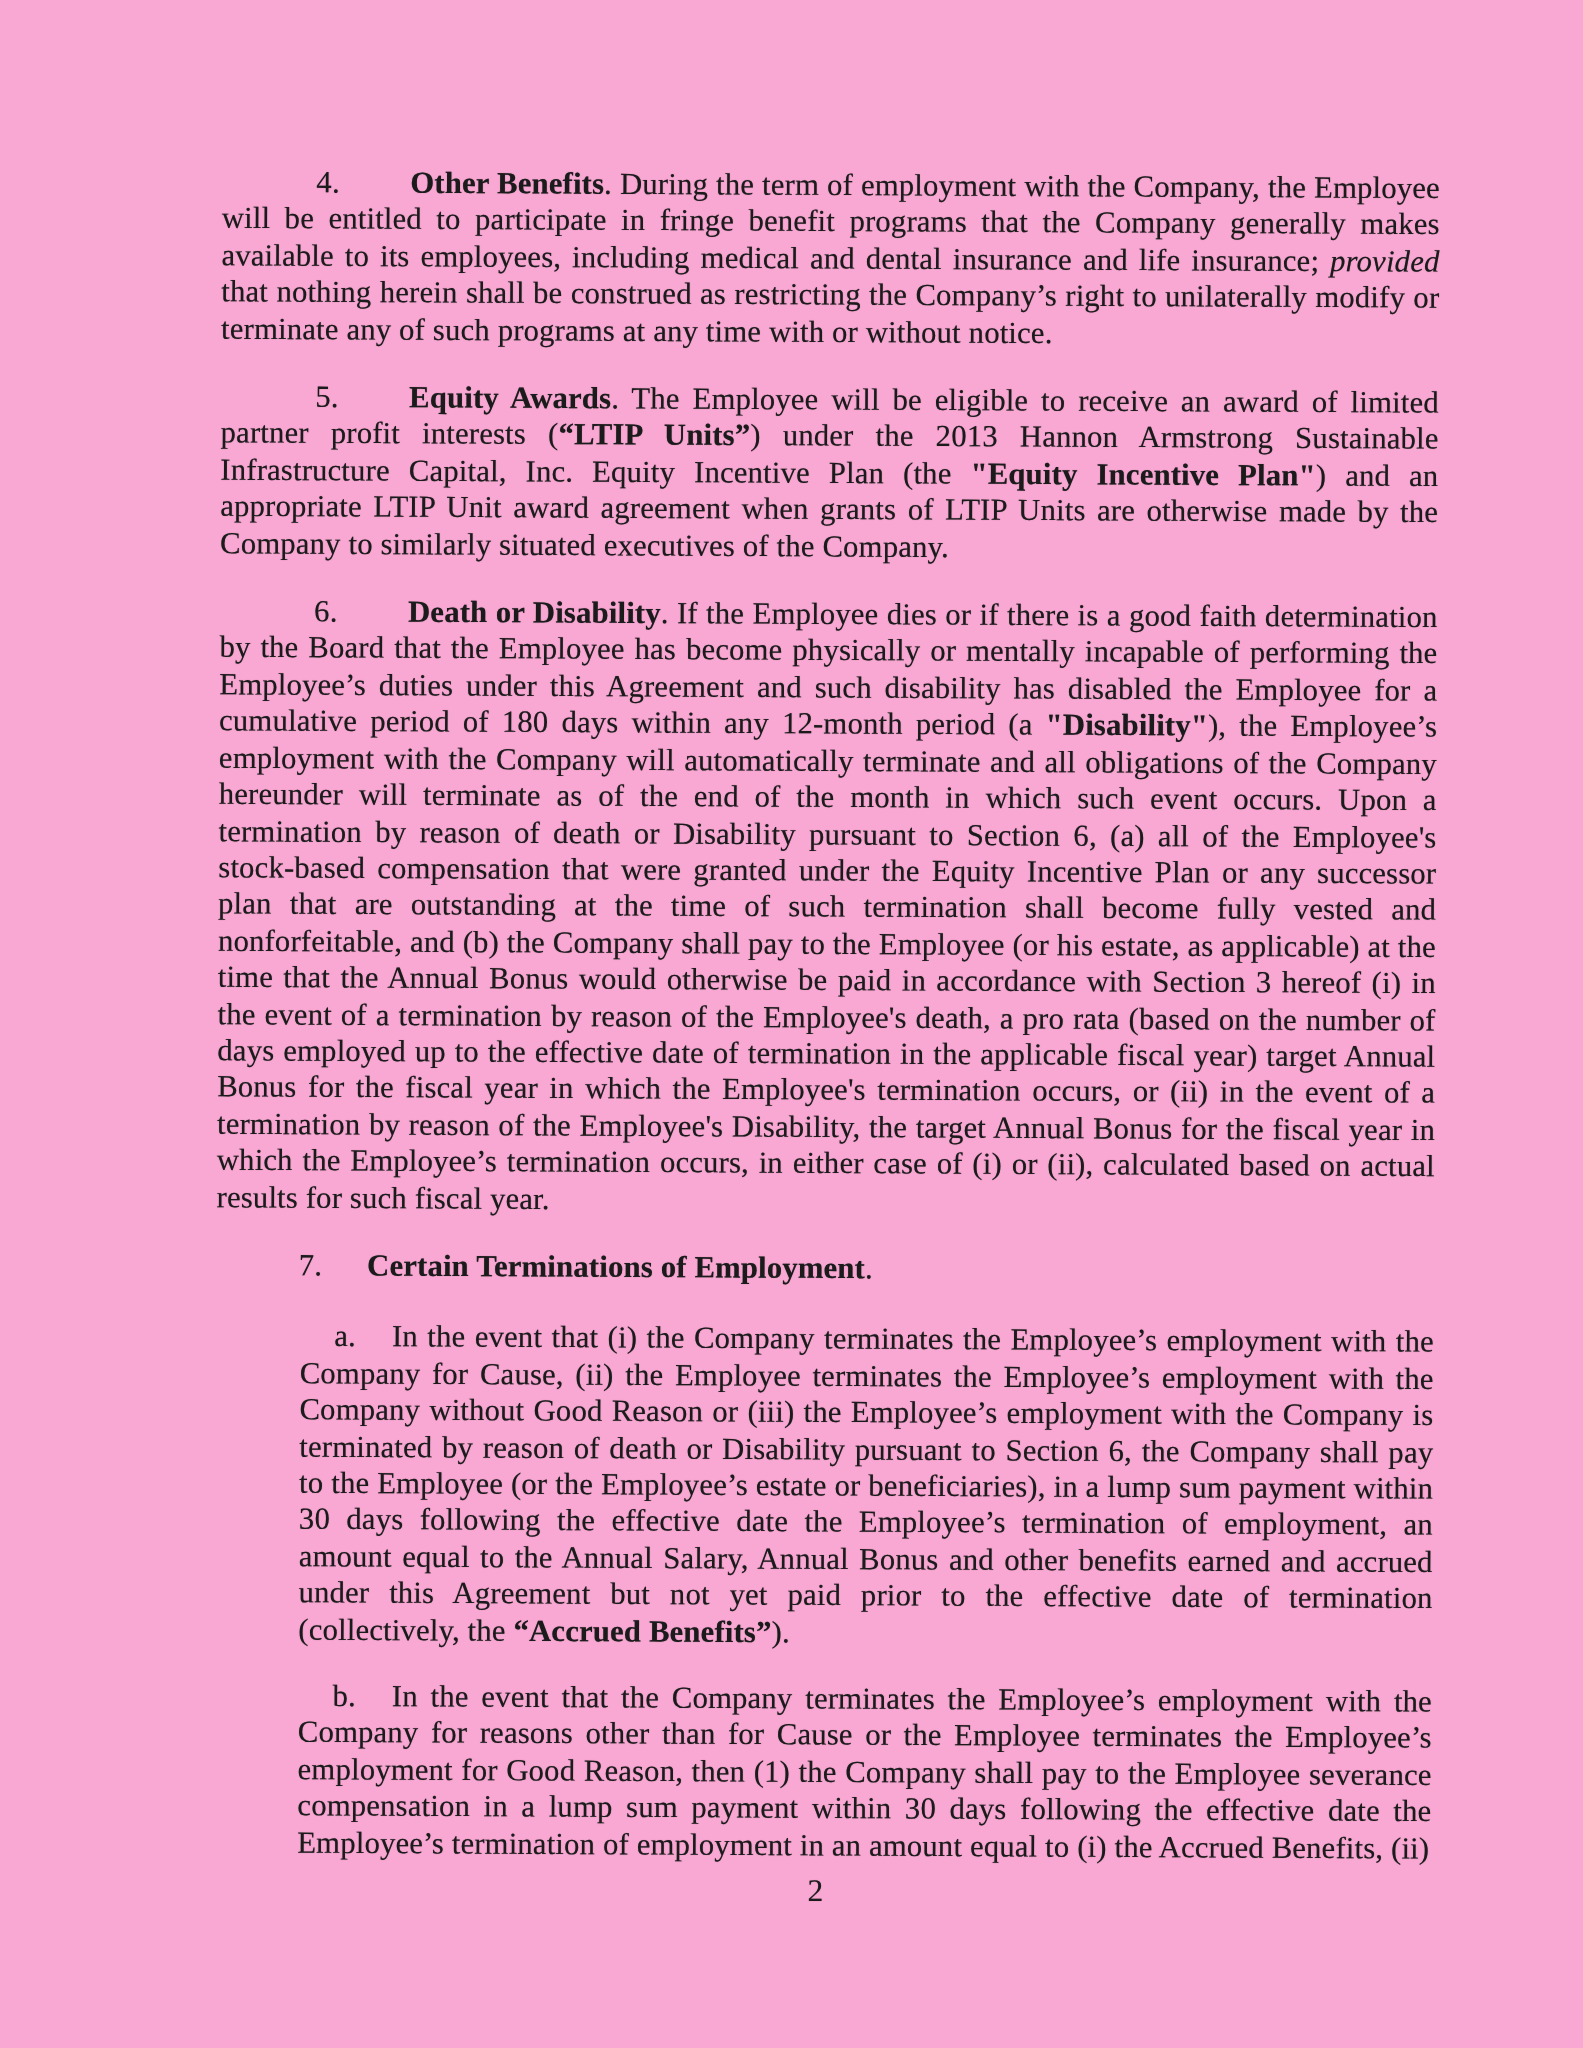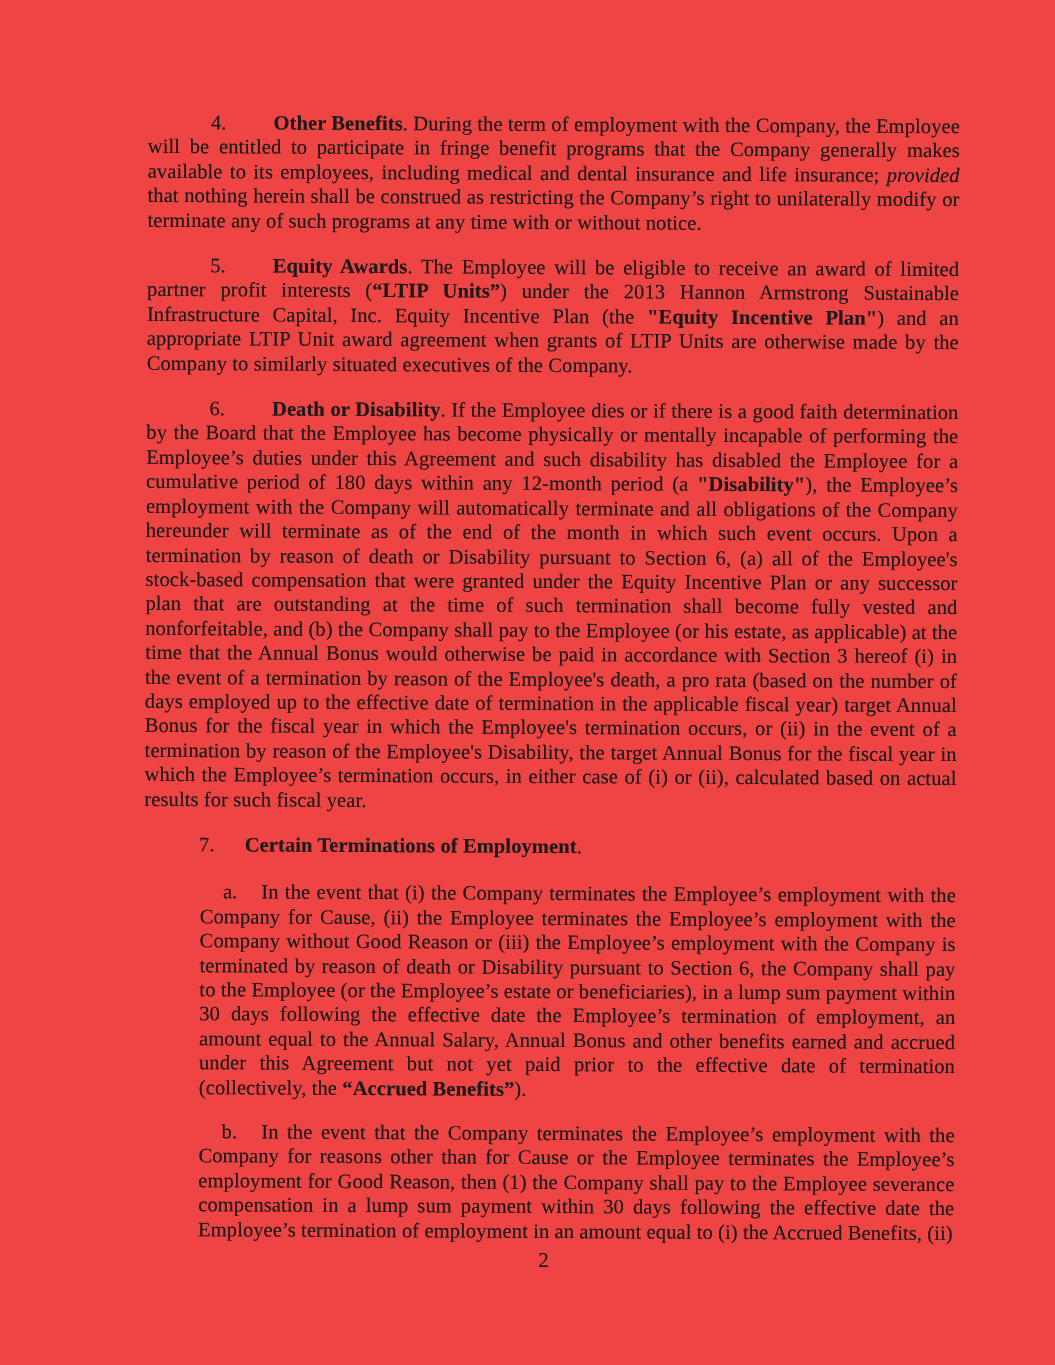--- a/index.html
+++ b/index.html
@@ -4,21 +4,21 @@
 <style>
   html, body {
     margin: 0;
     padding: 0;
     background: #ffffff;
   }
   .page {
     position: relative;
     width: 1055px;
     height: 1365px;
-    background: #ef4444;
+    background: #f9a8d4;
     font-family: "Liberation Serif", "DejaVu Serif", serif;
     color: #1b1b1b;
     overflow: hidden;
   }
   .text-block {
     position: absolute;
     left: 148px;
     top: 112px;
     width: 812px;
     transform: rotate(0.3deg);

